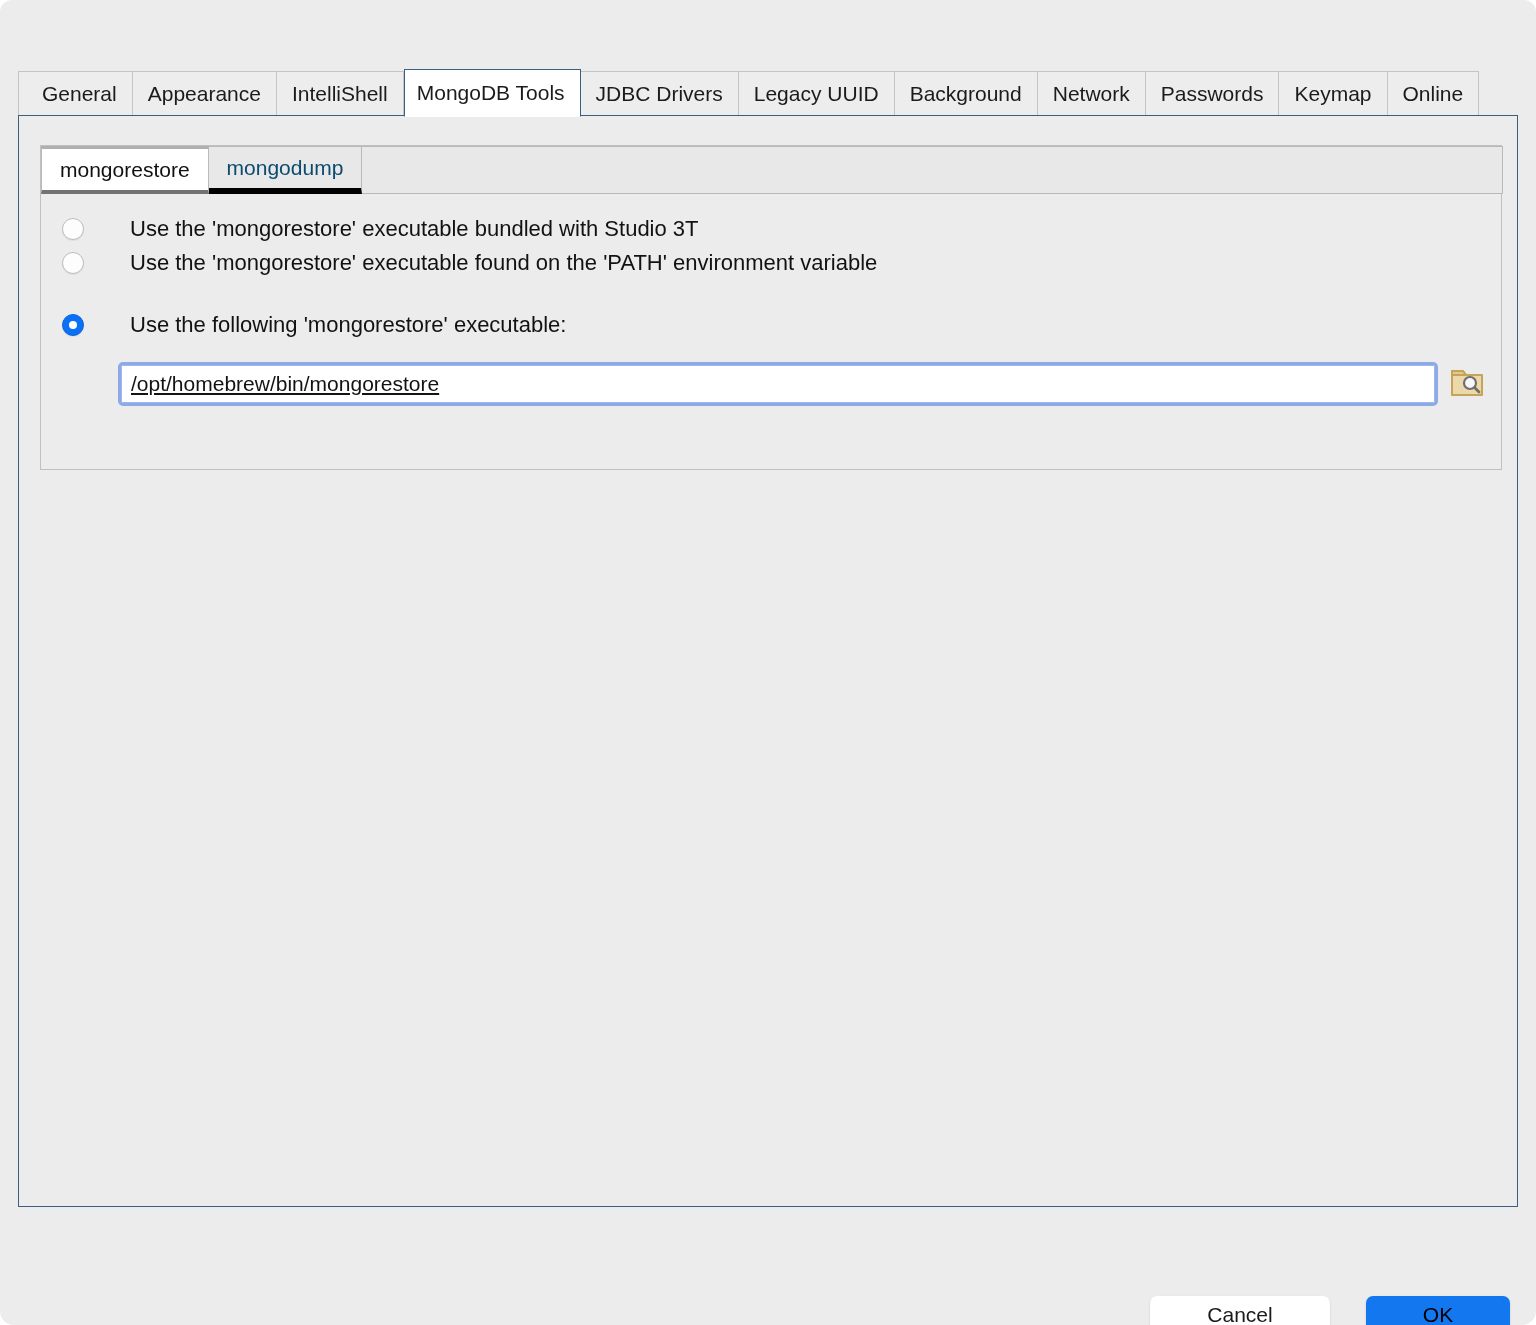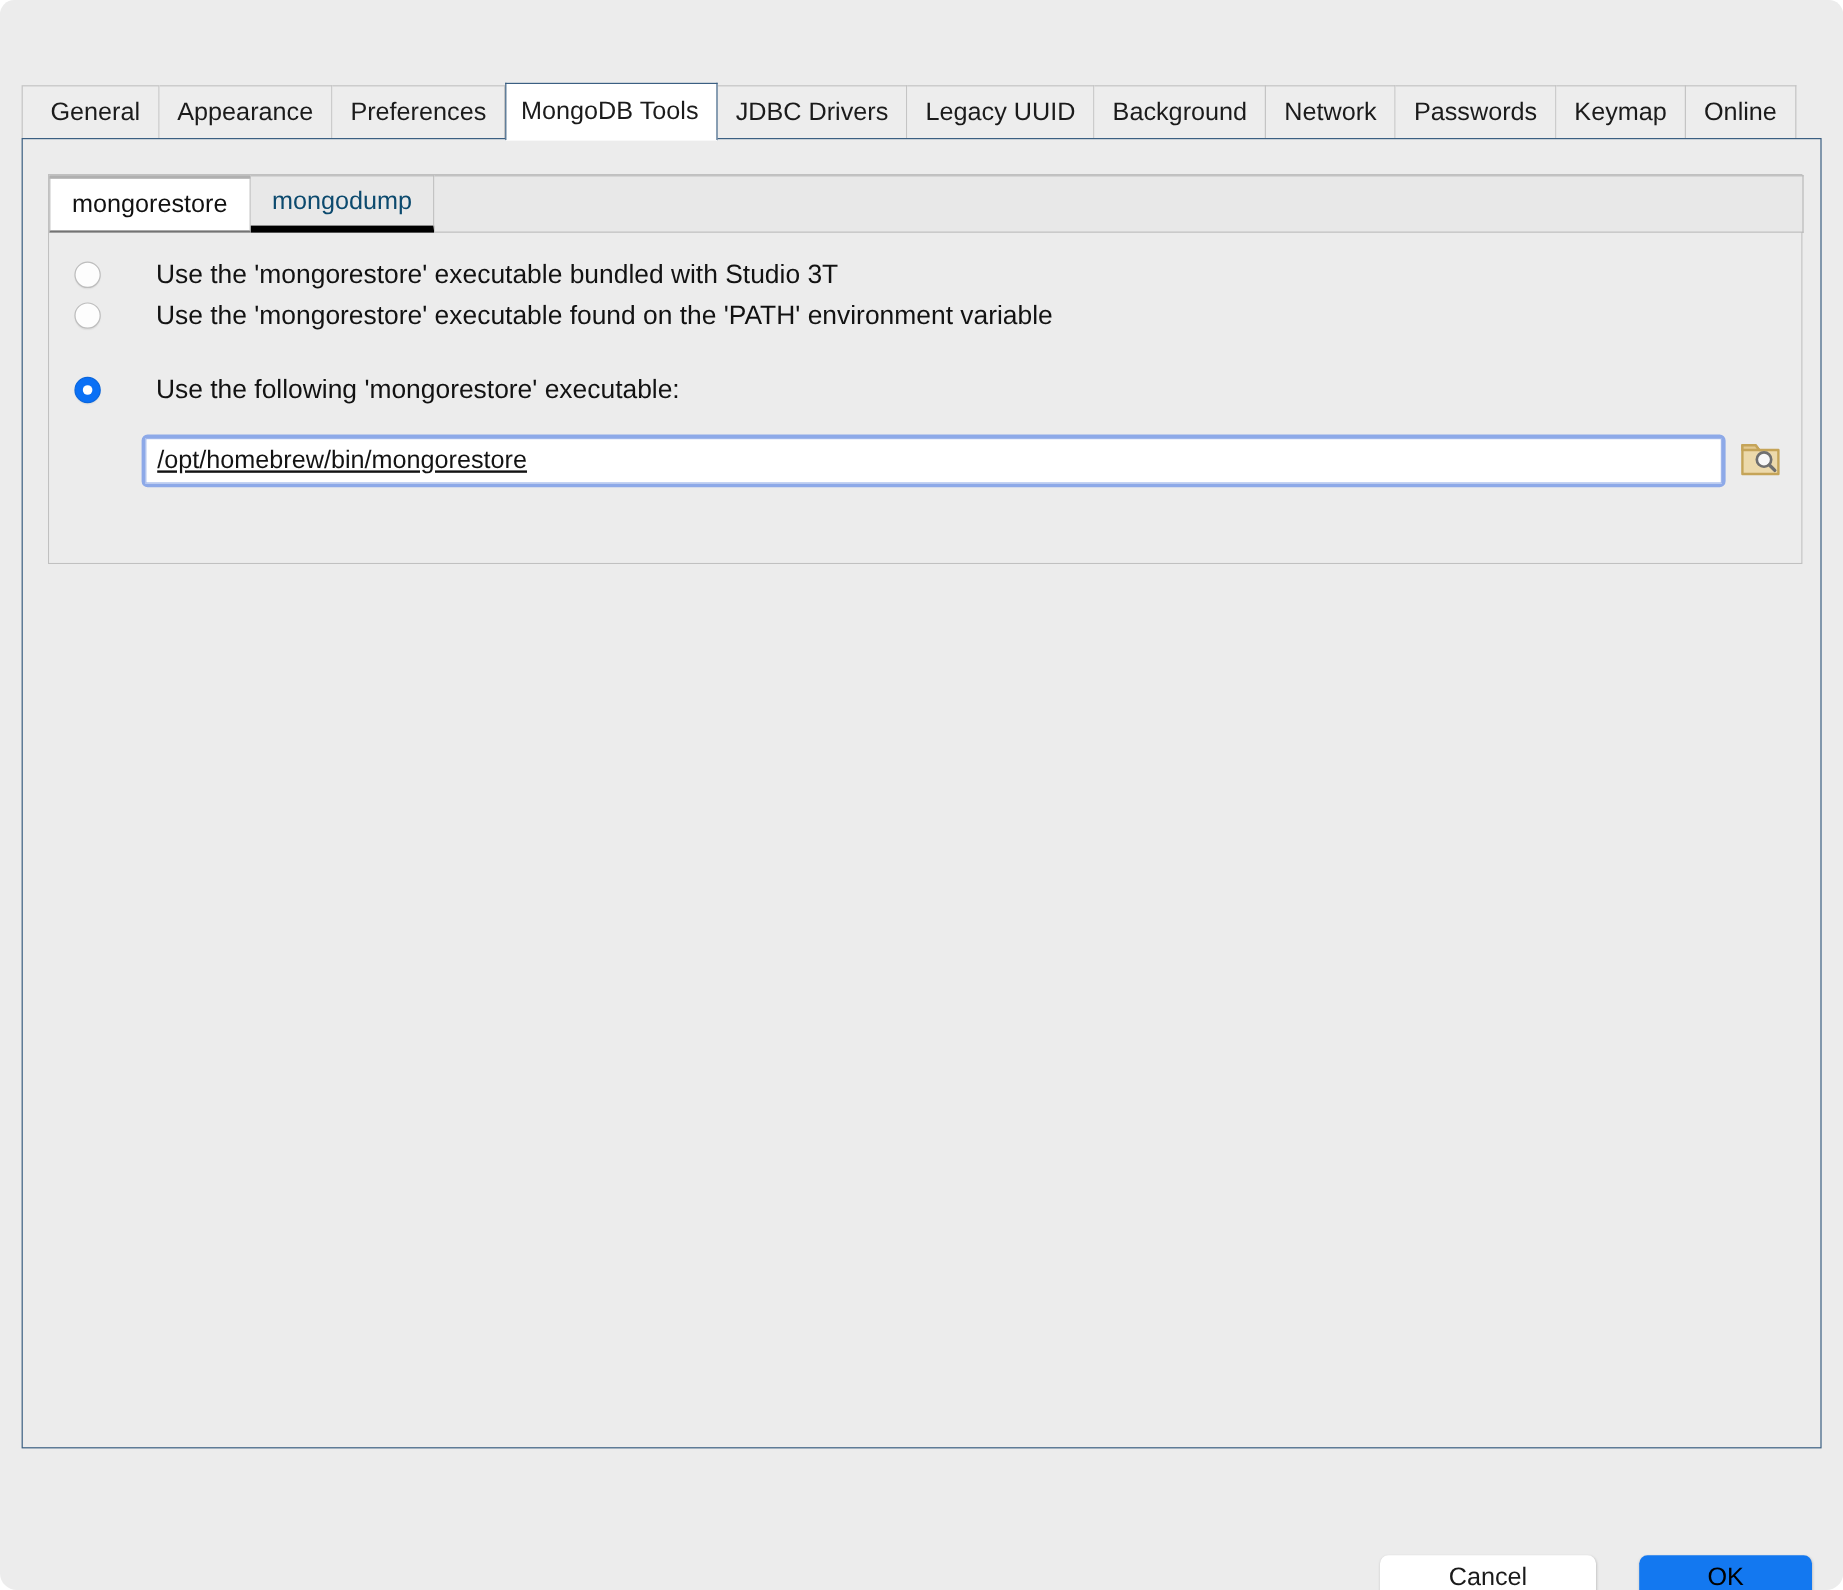--- a/index.html
+++ b/index.html
@@ -144,21 +144,21 @@
     border: 1px solid #b9b9b9;
     border-left: none;
     border-bottom: 6px solid #000000;
     box-sizing: border-box;
     white-space: nowrap;
   }
   .inner-tab:first-child { border-left: 1px solid #b9b9b9; }
   .inner-tab.active {
     background: #ffffff;
     border-top: 3px solid #b0b0b0;
-    border-bottom: 2px solid #737373;
+    border-bottom: 4px solid #737373;
     color: #111;
   }
   .inner-tab-filler {
     flex: 1;
     height: 48px;
     background: #e8e8e8;
     border: 1px solid #b9b9b9;
     border-left: none;
     box-sizing: border-box;
   }
@@ -299,21 +299,21 @@
 </style>
 </head>
 <body>
 
 <div class="window">
 
 
   <div class="tabstrip">
     <div class="tab">General</div>
     <div class="tab">Appearance</div>
-    <div class="tab">Preferences</div>
+    <div class="tab">IntelliShell</div>
     <div class="tab active">MongoDB Tools</div>
     <div class="tab">JDBC Drivers</div>
     <div class="tab">Legacy UUID</div>
     <div class="tab">Background</div>
     <div class="tab">Network</div>
     <div class="tab">Passwords</div>
     <div class="tab">Keymap</div>
     <div class="tab">Online</div>
   </div>
 

